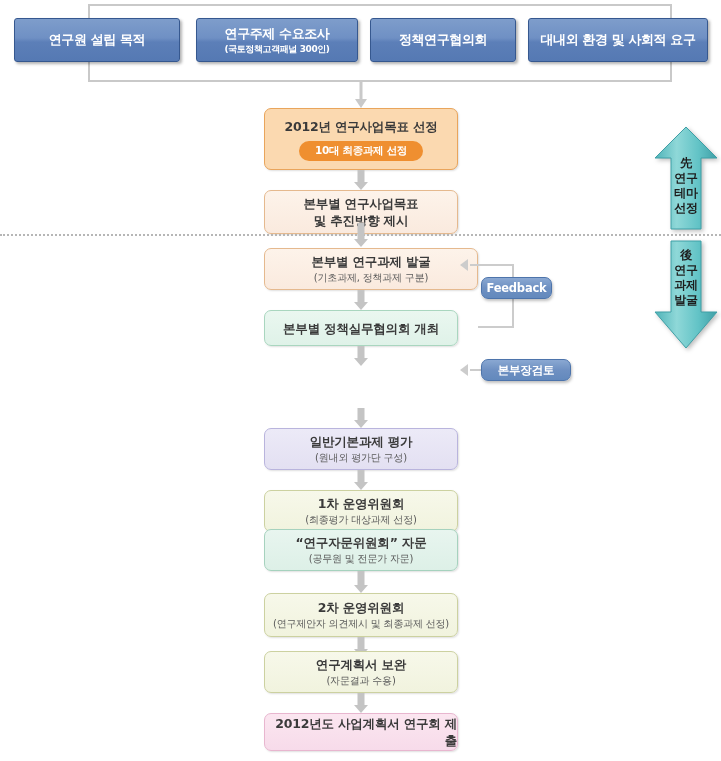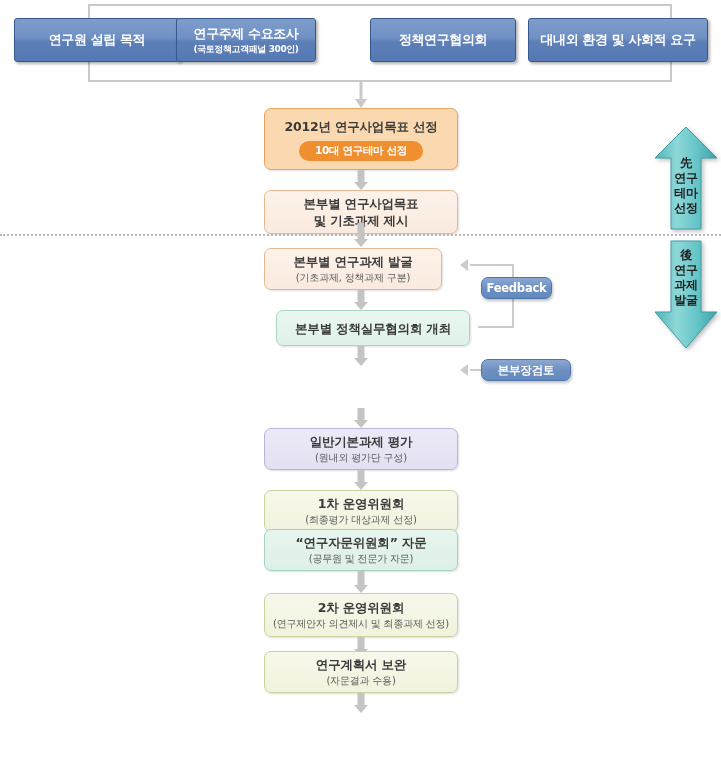--- a/index.html
+++ b/index.html
@@ -161,71 +161,71 @@
 
   <div class="brk" style="left:88px; top:4px; width:584px; height:2px;"></div>
   <div class="brk" style="left:88px; top:4px; width:2px; height:78px;"></div>
   <div class="brk" style="left:670px; top:4px; width:2px; height:78px;"></div>
   <div class="brk" style="left:88px; top:80px; width:584px; height:2px;"></div>
 
   <div class="src-box" style="left:14px; top:18px; width:166px; height:44px;">
     <span class="src-title">연구원 설립 목적</span>
   </div>
 
-  <div class="src-box" style="left:176px; top:18px; width:140px; height:44px;">
+  <div class="src-box" style="left:196px; top:18px; width:162px; height:44px;">
     <span class="src-title">연구주제 수요조사</span>
     <span class="src-sub">(국토정책고객패널 300인)</span>
   </div>
 
   <div class="src-box" style="left:370px; top:18px; width:146px; height:44px;">
     <span class="src-title">정책연구협의회</span>
   </div>
 
   <div class="src-box" style="left:528px; top:18px; width:180px; height:44px;">
     <span class="src-title">대내외 환경 및 사회적 요구</span>
   </div>
 
   <div class="vlink" style="left:354px; top:82px; width:14px; height:26px;">
     <div class="shaft" style="height:18px; width:3px; background:#c9c9c9;"></div>
     <div class="head" style="top:17px; border-left-width:6px; border-right-width:6px; border-top-width:9px; border-top-color:#c9c9c9;"></div>
   </div>
 
   <div class="fbox c-orange" style="left:264px; top:108px; width:194px; height:62px;">
     <span class="t">2012년 연구사업목표 선정</span>
-    <span class="pill">10대 연구테마 선정</span>
+    <span class="pill">10대 최종과제 선정</span>
   </div>
 
   <div class="vlink" style="left:354px; top:170px; width:14px; height:20px;">
     <div class="shaft" style="height:12px;"></div>
     <div class="head" style="top:12px;"></div>
   </div>
 
   <div class="fbox c-peach" style="left:264px; top:190px; width:194px; height:44px;">
     <span class="t">본부별 연구사업목표</span>
-    <span class="t">및 기초과제 제시</span>
+    <span class="t">및 추진방향 제시</span>
   </div>
 
   <div class="divider" style="top:234px;"></div>
 
   <div class="vlink" style="left:354px; top:223px; width:14px; height:25px;">
     <div class="shaft" style="height:16px;"></div>
     <div class="head" style="top:16px;"></div>
   </div>
 
-  <div class="fbox c-peach" style="left:264px; top:248px; width:178px; height:42px;">
+  <div class="fbox c-peach" style="left:264px; top:248px; width:214px; height:42px;">
     <span class="t">본부별 연구과제 발굴</span>
     <span class="s">(기초과제, 정책과제 구분)</span>
   </div>
 
   <div class="vlink" style="left:354px; top:290px; width:14px; height:20px;">
     <div class="shaft" style="height:12px;"></div>
     <div class="head" style="top:12px;"></div>
   </div>
 
-  <div class="fbox c-mint" style="left:276px; top:310px; width:194px; height:36px;">
+  <div class="fbox c-mint" style="left:264px; top:310px; width:194px; height:36px;">
     <span class="t">본부별 정책실무협의회 개최</span>
   </div>
 
   <div class="lseg" style="left:478px; top:326px; width:36px; height:2px;"></div>
   <div class="lseg" style="left:512px; top:264px; width:2px; height:64px;"></div>
   <div class="lseg" style="left:470px; top:264px; width:44px; height:2px;"></div>
   <div class="larrow" style="left:460px; top:259px;"></div>
 
   <div class="badge" style="left:481px; top:277px; width:71px; height:22px;">
     <span>Feedback</span>
@@ -291,20 +291,23 @@
   <div class="fbox c-cream" style="left:264px; top:651px; width:194px; height:42px;">
     <span class="t">연구계획서 보완</span>
     <span class="s">(자문결과 수용)</span>
   </div>
 
   <div class="vlink" style="left:354px; top:693px; width:14px; height:20px;">
     <div class="shaft" style="height:12px;"></div>
     <div class="head" style="top:12px;"></div>
   </div>
 
+  <div class="fbox c-pink" style="left:264px; top:713px; width:194px; height:38px;">
+    <span class="t">2012년도 사업계획서 연구회 제출</span>
+  </div>
 
   <div class="phase" style="left:653px; top:126px; height:104px;">
     <svg width="66" height="104" viewBox="0 0 66 104">
       <defs>
         <linearGradient id="gUp" x1="0" y1="0" x2="1" y2="0">
           <stop offset="0%" stop-color="#4fb3b8"></stop>
           <stop offset="35%" stop-color="#8fd8d8"></stop>
           <stop offset="70%" stop-color="#62c3c6"></stop>
           <stop offset="100%" stop-color="#3f9fa6"></stop>
         </linearGradient>

